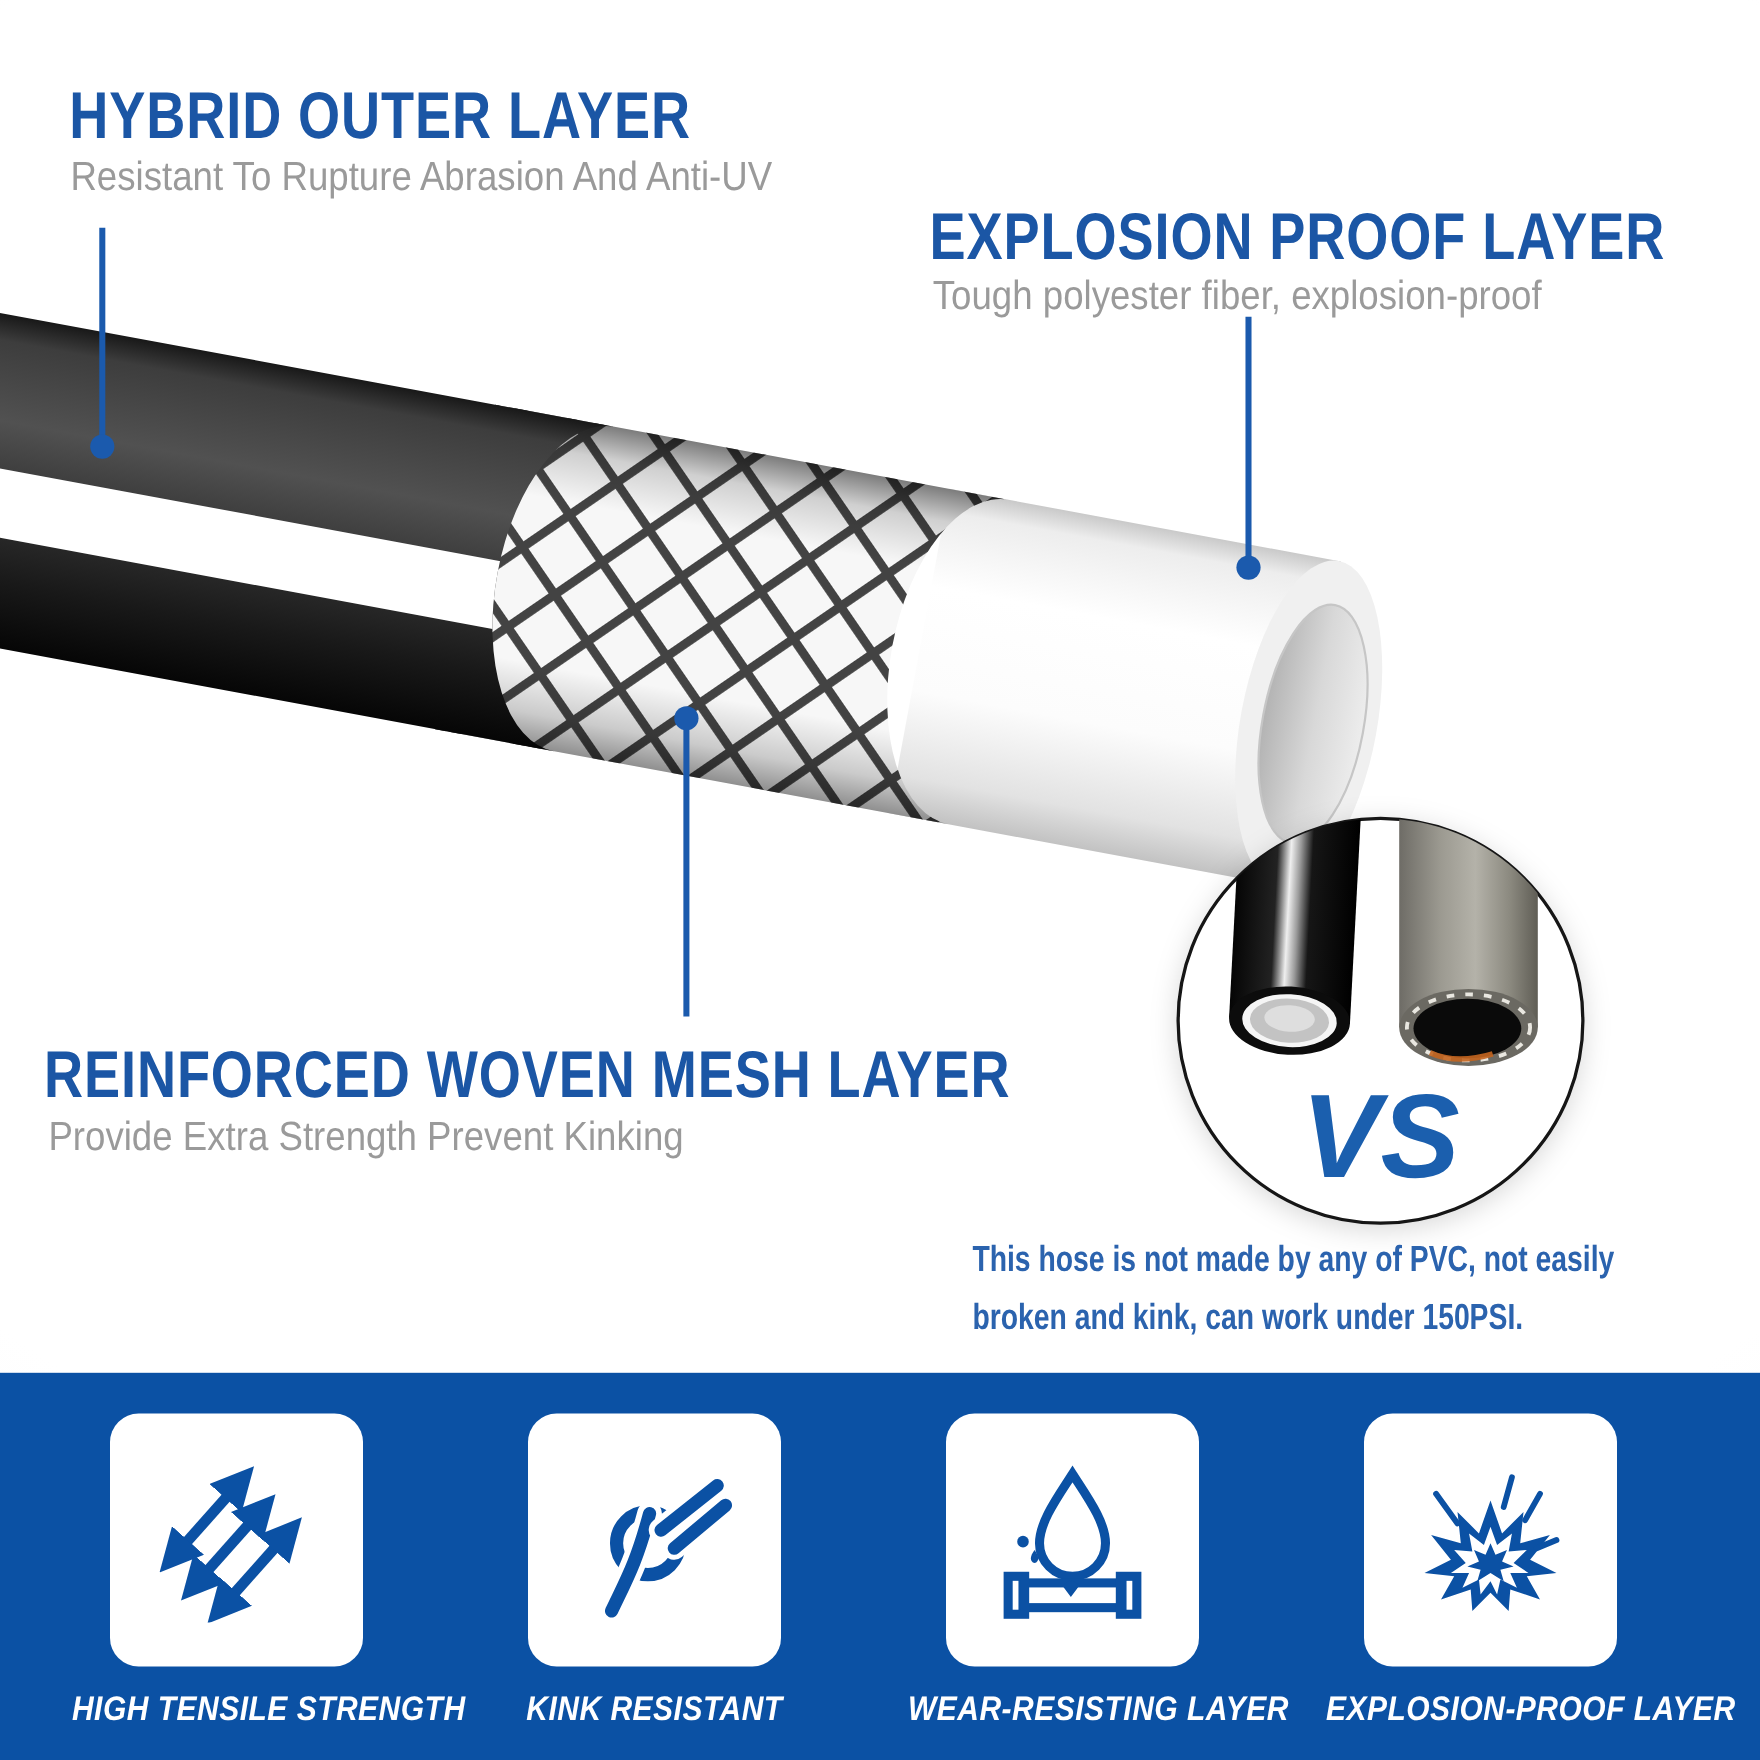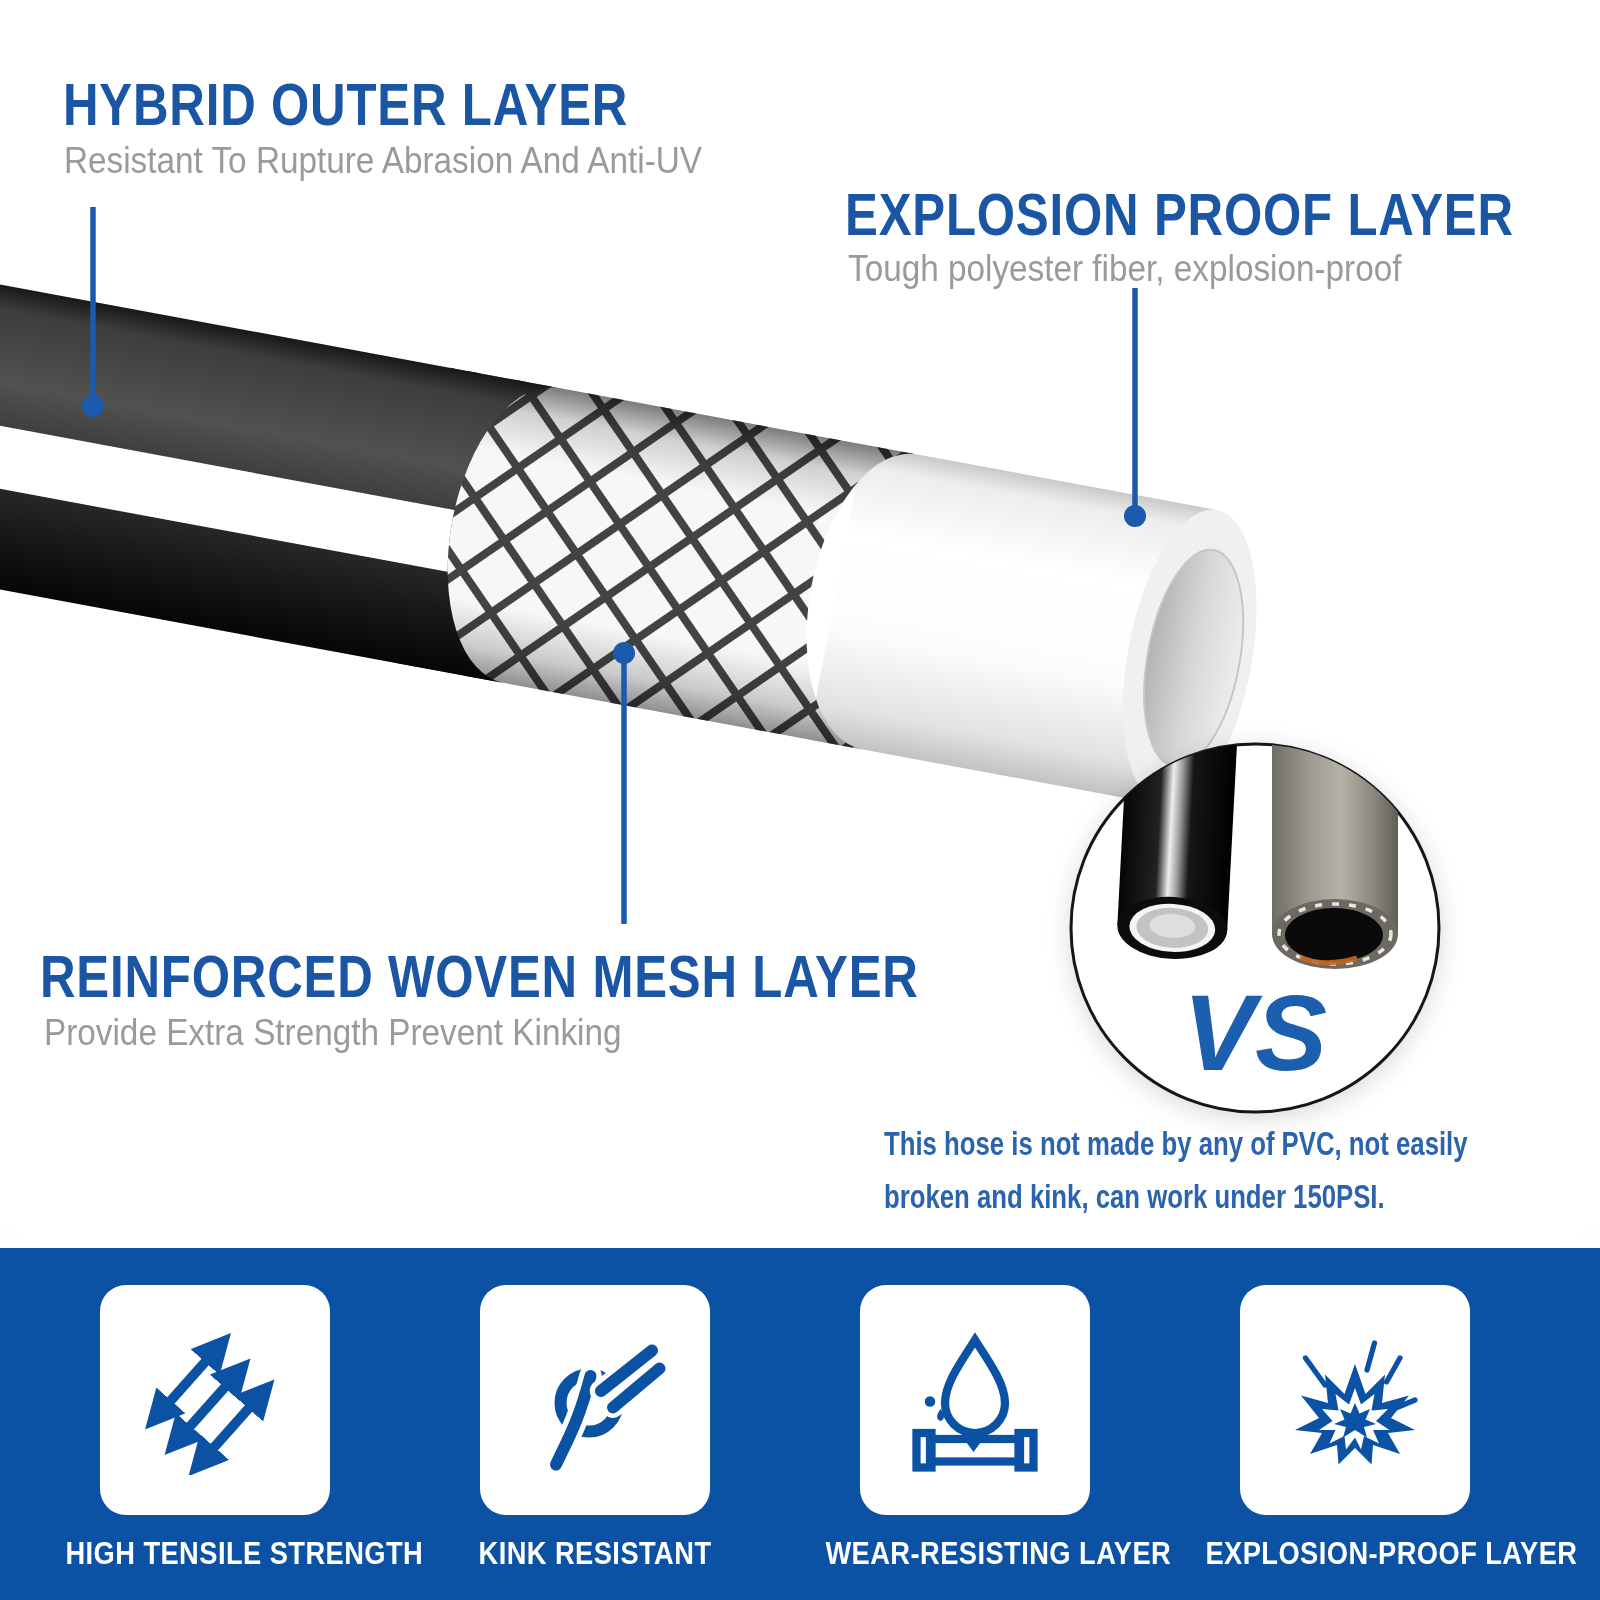--- a/index.html
+++ b/index.html
@@ -17,21 +17,21 @@
     color:#9a9a9a;font-size:37px;white-space:nowrap;
     transform:scaleX(.9);transform-origin:left top;
   }
   .para{
     color:#2b63ae;font-weight:bold;font-size:33px;line-height:1.6;white-space:nowrap;
     transform:scaleX(.78);transform-origin:left top;
   }
   .hose-svg{left:0;top:0;}
   .vs-badge{left:1060px;top:738px;filter:drop-shadow(0 5px 12px rgba(0,0,0,.15));}
   .band{
-    left:0;top:1248px;width:1600px;height:352px;background:#0b51a4;
+    left:0;top:1248px;width:1600px;height:352px;background:#0b51a4;font-style:italic;
   }
   .tile{
     position:absolute;top:37px;width:230px;height:230px;background:#ffffff;
     border-radius:26px;display:flex;align-items:center;justify-content:center;
   }
   .tile-label{
     position:absolute;top:288px;width:340px;text-align:center;color:#ffffff;
     font-weight:bold;font-size:31px;white-space:nowrap;
     transform:scaleX(.88);transform-origin:center top;letter-spacing:.5px;
   }

